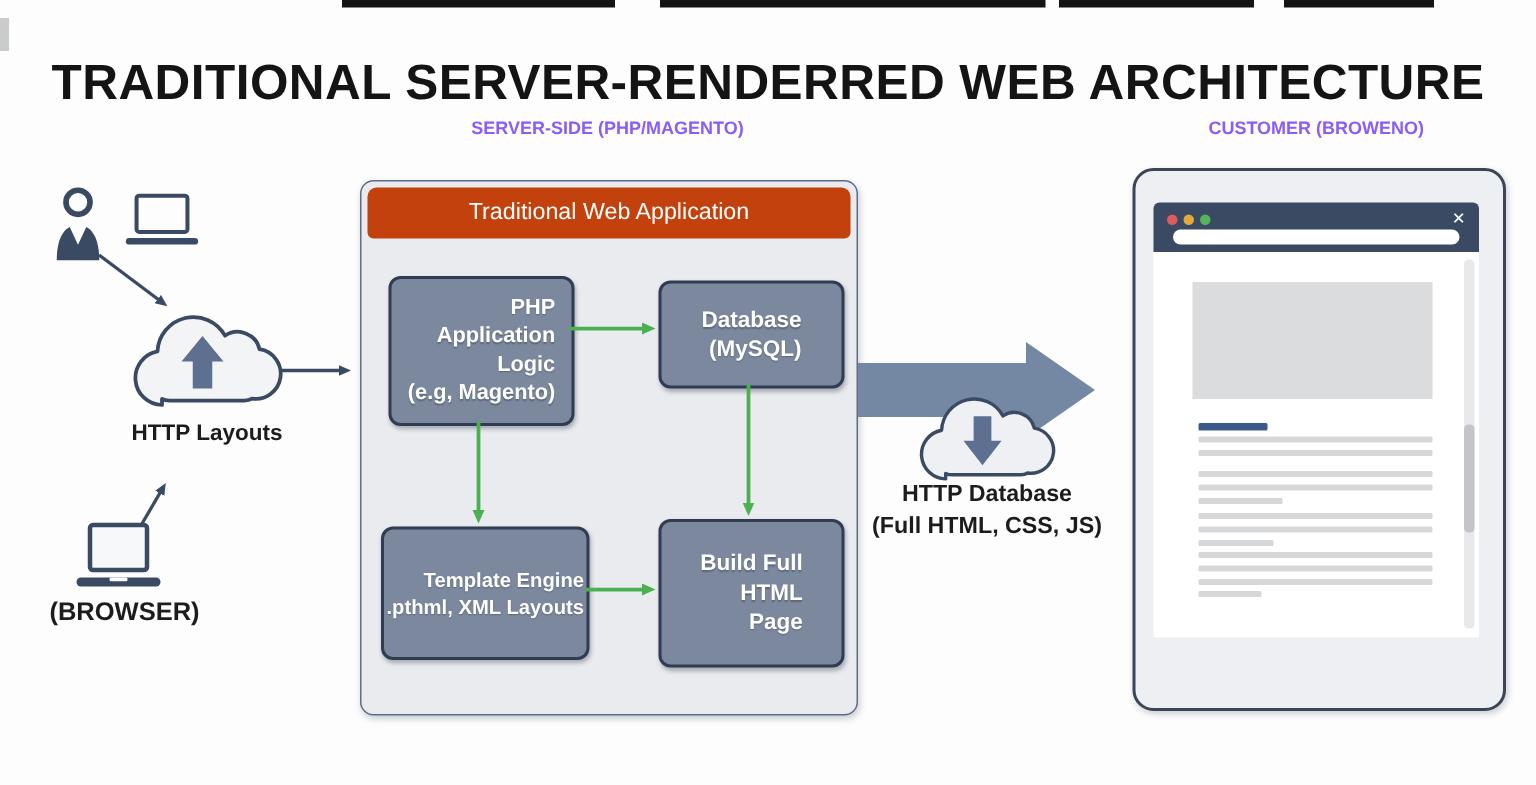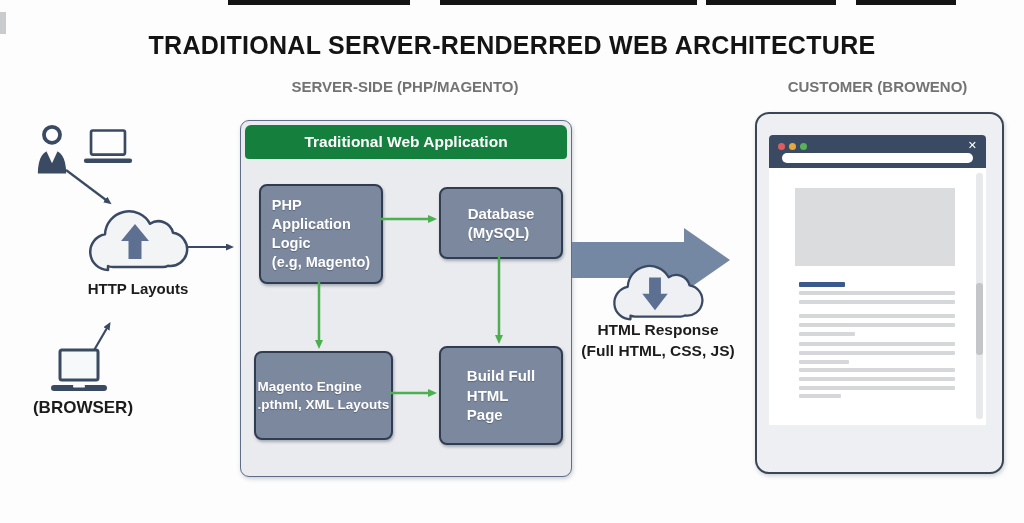--- a/index.html
+++ b/index.html
@@ -8,47 +8,47 @@
     background:#fdfdfd;
     font-family:"Liberation Sans","DejaVu Sans",sans-serif;
     color:#1b1b1b;
   }
   
   .crop-bar{position:absolute;top:0;height:5px;background:#141414;}
   .edge-mark{position:absolute;left:0;top:12px;width:6px;height:22px;background:#c9cbcd;}
 
   .title{
     position:absolute;top:14px;left:0;right:0;text-align:center;
-    font-size:25px;font-weight:800;letter-spacing:.3px;color:#141414;
-  }
-  .col-label{position:absolute;top:78px;font-size:15px;font-weight:700;color:#737373;text-align:center;}
+    font-size:33px;font-weight:800;letter-spacing:.3px;color:#141414;
+  }
+  .col-label{position:absolute;top:78px;font-size:12px;font-weight:700;color:#8b5cf6;text-align:center;}
   .col-label.server{left:240px;width:330px;}
   .col-label.customer{left:755px;width:245px;}
 
   
   .abs{position:absolute;}
   .flow-caption{position:absolute;text-align:center;font-weight:700;color:#1c1c1c;line-height:1.35;}
   .cap-request{left:58px;top:279px;width:160px;font-size:15px;}
   .cap-customer{left:18px;top:397px;width:130px;font-size:17px;line-height:1.3;}
 
   
   .server-panel{
     position:absolute;left:240px;top:120px;width:330px;height:355px;
     background:#e9ebee;border:1.5px solid #5f6d88;border-radius:9px;
     box-shadow:1px 2px 4px rgba(60,70,90,.25);
   }
   .panel-header{
     position:absolute;left:4px;top:4px;right:4px;height:34px;
-    background:#15803d;border-radius:6px 6px 4px 4px;
-    color:#fff;font-size:15.5px;font-weight:700;
+    background:#c2410c;border-radius:6px 6px 4px 4px;
+    color:#fff;font-size:15.5px;font-weight:400;
     display:flex;align-items:center;justify-content:center;
   }
   .node{
     position:absolute;background:#7b889e;border:2.5px solid #2f3c52;border-radius:8px;
-    color:#fff;font-weight:700;text-align:left;white-space:pre-line;line-height:1.3;
+    color:#fff;font-weight:700;text-align:right;white-space:pre-line;line-height:1.3;
     display:flex;align-items:center;justify-content:center;
     box-shadow:1px 2px 3px rgba(40,50,70,.35);
     text-shadow:0 1px 1px rgba(0,0,0,.25);
   }
   .node.php{left:18px;top:63px;width:120px;height:96px;font-size:14.5px;}
   .node.database{left:198px;top:66px;width:120px;height:68px;font-size:15px;}
   .node.template{left:13px;top:230px;width:135px;height:85px;font-size:13.5px;}
   .node.build{left:198px;top:225px;width:120px;height:95px;font-size:15px;}
   .green-arrows{position:absolute;left:0;top:0;pointer-events:none;}
 
@@ -139,21 +139,21 @@
 
   <div class="server-panel">
     <div class="panel-header">Traditional Web Application</div>
 
     <div class="node php">PHP
 Application
 Logic
 (e.g, Magento)</div>
     <div class="node database">Database
 (MySQL)</div>
-    <div class="node template">Magento Engine
+    <div class="node template">Template Engine
 .pthml, XML Layouts</div>
     <div class="node build">Build Full
 HTML
 Page</div>
 
     <svg class="green-arrows" width="330" height="355" viewBox="0 0 330 355">
       <defs>
         <marker id="mgreen" markerUnits="userSpaceOnUse" markerWidth="11" markerHeight="11" refX="1" refY="4" orient="auto">
           <path d="M0 0 L9 4 L0 8 Z" fill="#4caf50"></path>
         </marker>
@@ -168,21 +168,21 @@
   <svg class="abs" style="left:572px;top:224px;" width="160" height="72" viewBox="0 0 160 72">
     <polygon points="0,18 112,18 112,4 158,36 112,68 112,54 0,54" fill="#7487a3"></polygon>
   </svg>
 
   <svg class="abs" style="left:598px;top:252px;" width="114" height="80" viewBox="0 0 110 88">
     <path d="M28 74 a18 18 0 0 1 -3 -35.7 a24 24 0 0 1 45 -10.5 a15 15 0 0 1 23 9 a16.5 16.5 0 0 1 -5 32.9 q-2 1.3 -5 1.3 l-50 0 q-3 0 -5 -1 z" fill="#eef0f3" stroke="#3a4a63" stroke-width="2.5" stroke-linejoin="round"></path>
     <polygon points="55,64 41,46 48.5,46 48.5,28 61.5,28 61.5,46 69,46" fill="#5d7092"></polygon>
   </svg>
 
   <div class="flow-caption cap-response">
-    <div>HTML Response</div>
+    <div>HTTP Database</div>
     <div>(Full HTML, CSS, JS)</div>
   </div>
 
   <div class="customer-panel">
     <div class="browser-bar">
       <div class="dots">
           <span class="dot" style="background: rgb(224, 92, 92);"></span>
           <span class="dot" style="background: rgb(227, 169, 60);"></span>
           <span class="dot" style="background: rgb(85, 180, 87);"></span>
         </div>

